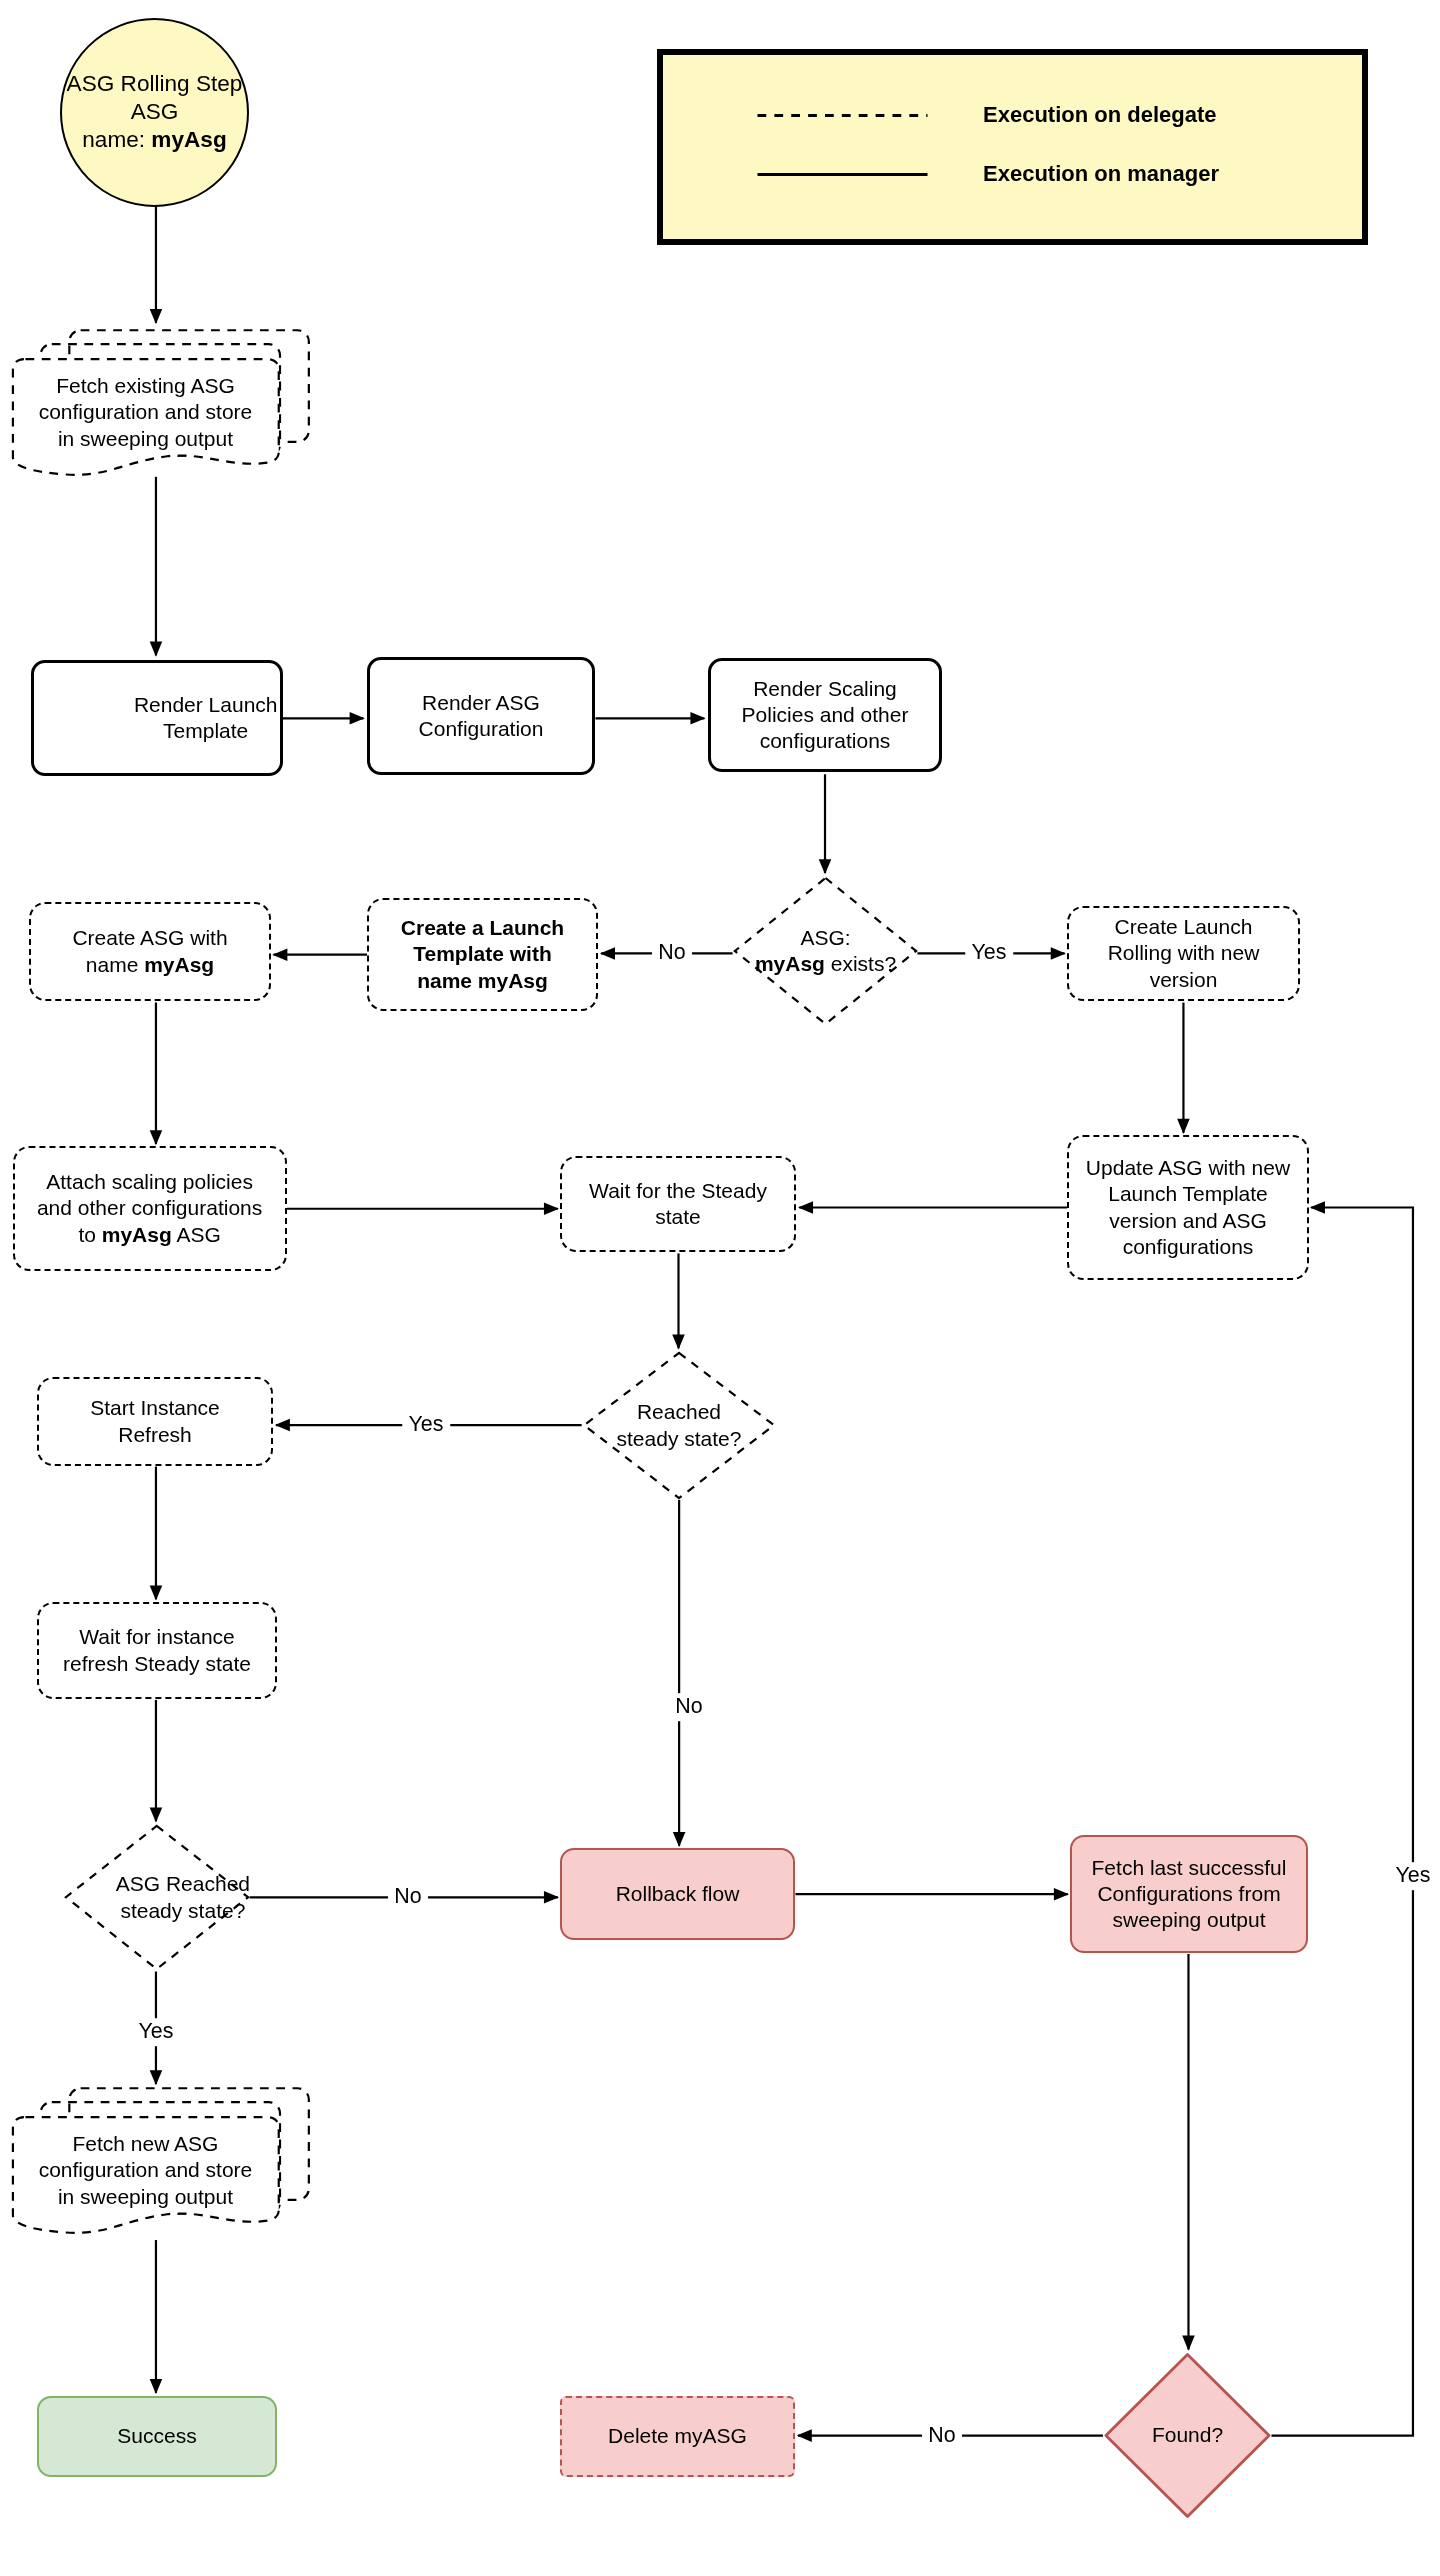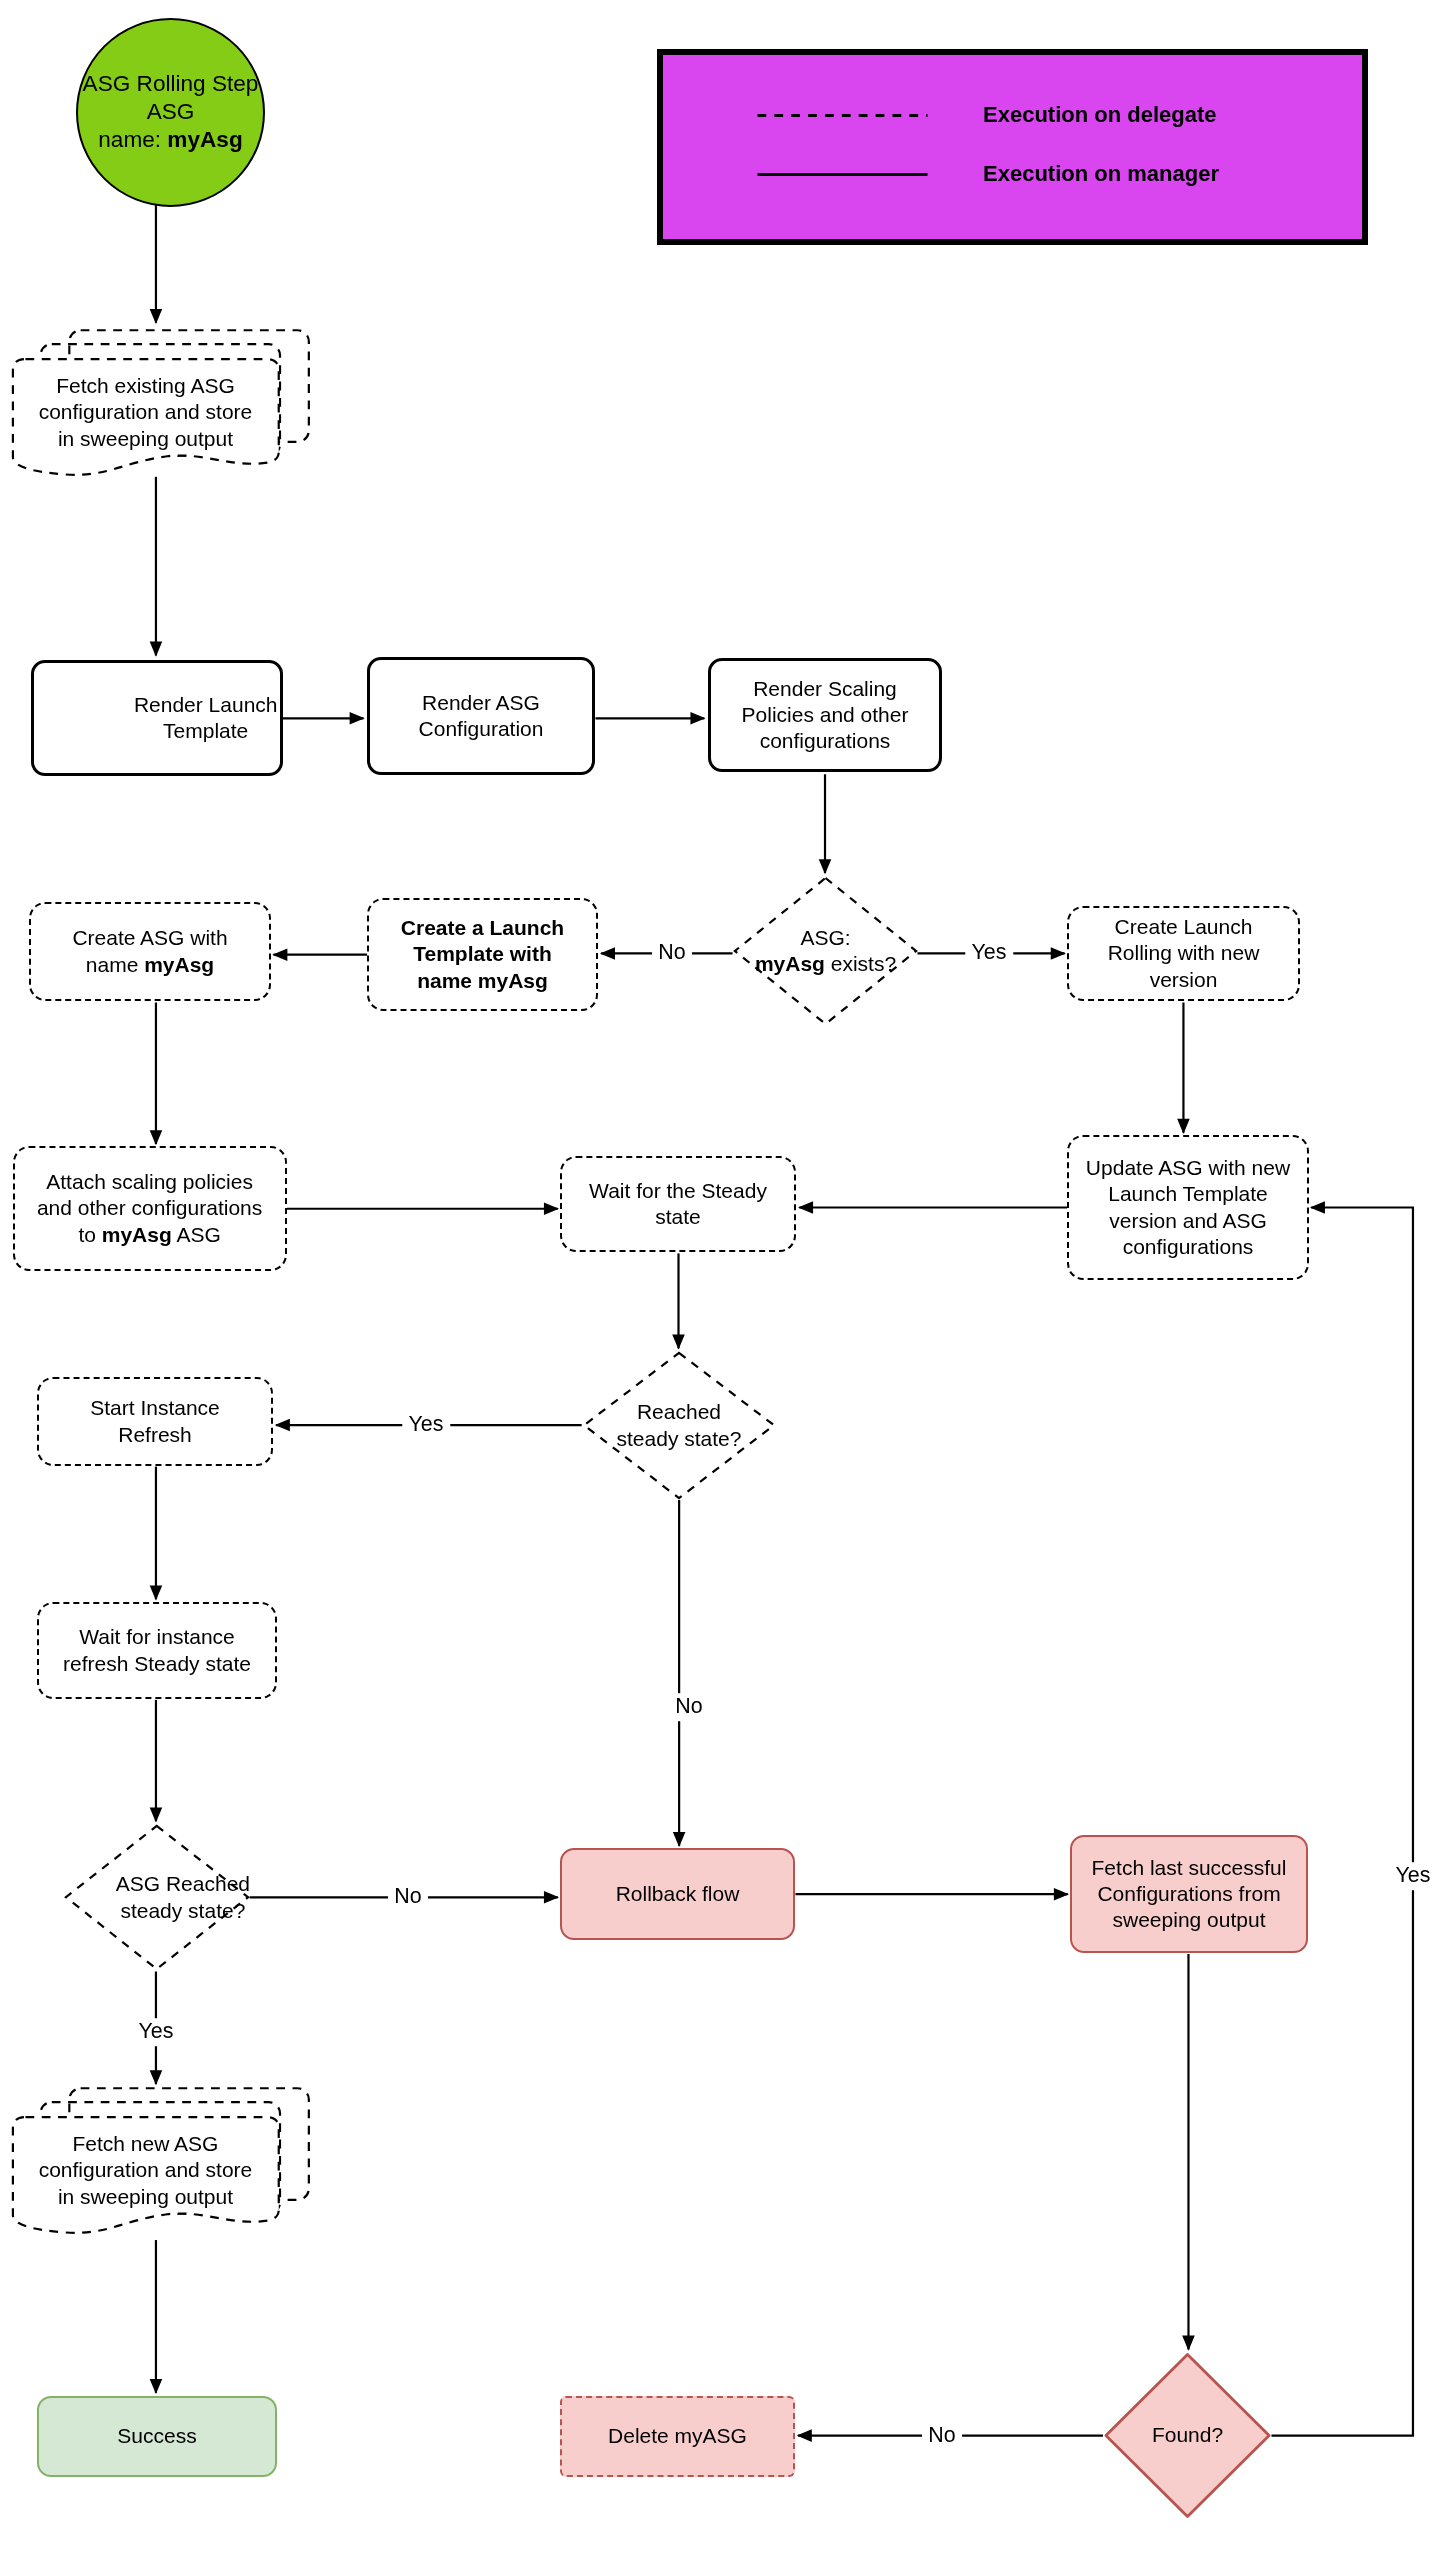--- a/index.html
+++ b/index.html
@@ -7,29 +7,29 @@
           font-family:"Liberation Sans",sans-serif;color:#000;overflow:hidden;}
   svg.wires{position:absolute;left:0;top:0;pointer-events:none;}
   .node{position:absolute;display:flex;align-items:center;justify-content:center;
         text-align:center;font-size:21px;line-height:1.24;box-sizing:border-box;padding:2.5px;}
   .ln{display:block;}
   .dashbox{border:2.5px dashed #000;border-radius:16.4px;background:#fff;}
   .solidbox{border:3.1px solid #000;border-radius:14px;background:#fff;}
   .pink{background:#f8cecc;border:2.5px solid #b85450;border-radius:14px;}
   .pinkdash{background:#f8cecc;border:2.5px dashed #b85450;border-radius:6px;}
   .green{background:#d5e8d4;border:2.5px solid #82b366;border-radius:14px;}
-  .circle{border:2.5px solid #000;border-radius:50%;background:#84cc16;font-size:22.6px;margin-left:16px;}
+  .circle{border:2.5px solid #000;border-radius:50%;background:#fef9c3;font-size:22.6px;}
   .shapenode{padding:0;}
   .shapenode > svg{position:absolute;left:0;top:0;}
   .shapetext{position:absolute;display:flex;align-items:center;justify-content:center;
              text-align:center;}
   .lbl{position:absolute;transform:translate(-50%,-50%);background:#fff;
        padding:1.3px 6.3px;font-size:21.4px;z-index:5;}
   .legend{position:absolute;left:657px;top:49px;width:711px;height:196px;
-          border:6.3px solid #000;background:#d946ef;box-sizing:border-box;}
+          border:6.3px solid #000;background:#fef9c3;box-sizing:border-box;}
   .legend-row{position:absolute;left:94px;display:flex;align-items:center;}
   .legend-sample{width:171px;margin-right:55px;}
   .legend-text{font-weight:bold;font-size:22px;}
 </style>
 </head>
 <body>
 
 <div class="canvas">
 
   <svg class="wires" width="1440" height="2576" viewBox="0 0 2290 4096">

